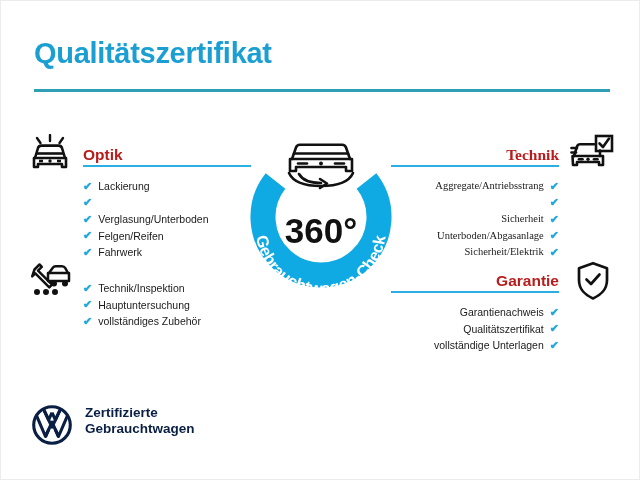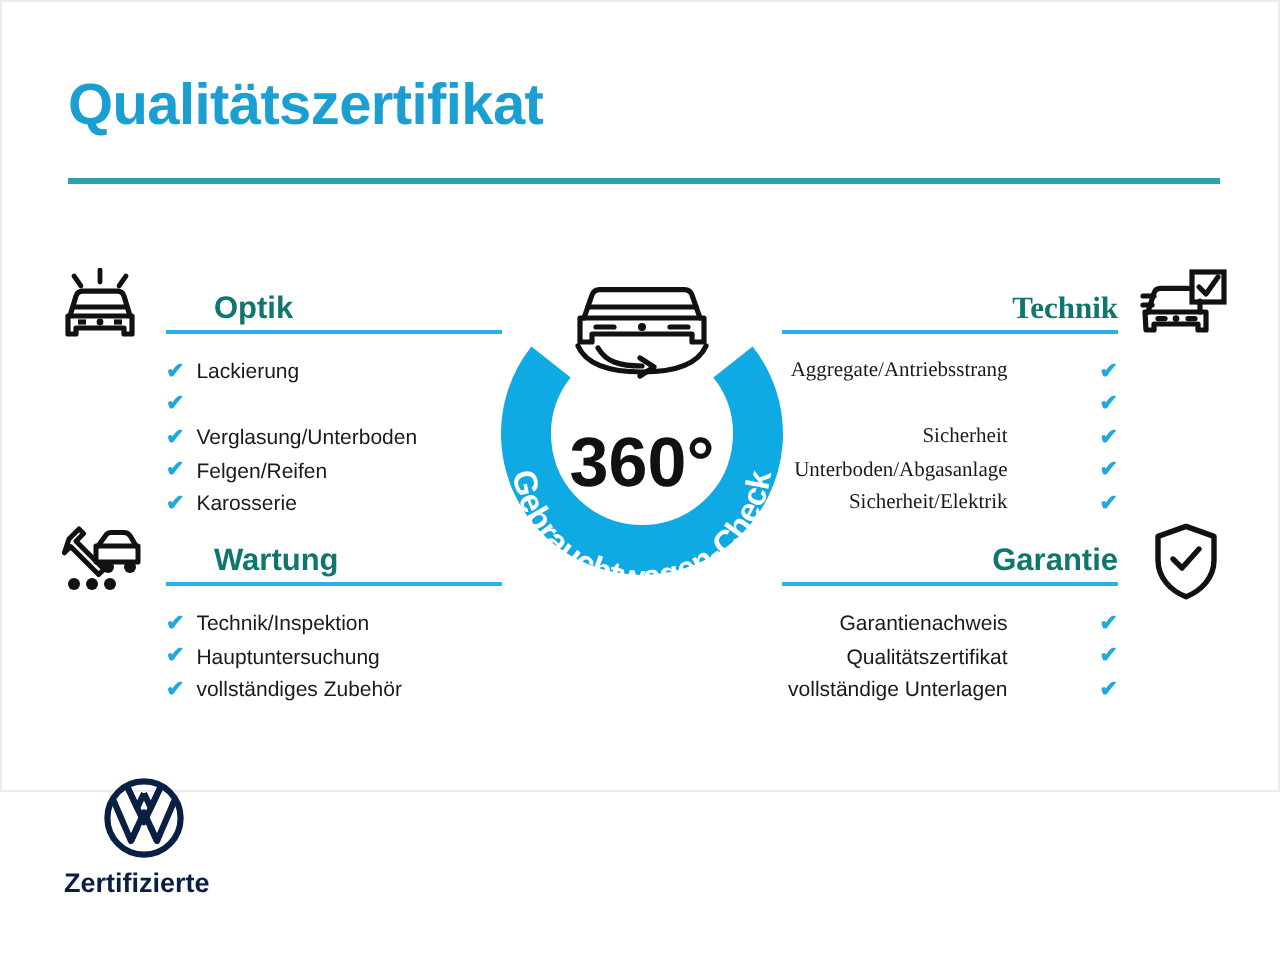--- a/index.html
+++ b/index.html
@@ -3,21 +3,21 @@
 <meta charset="utf-8">
 <style>
   html,body{margin:0;padding:0;}
   body{
     width:640px;height:480px;overflow:hidden;
     background:#ffffff;
     font-family:"Liberation Sans", sans-serif;
     -webkit-font-smoothing:antialiased;
   }
   #page{
-    position:relative;width:640px;height:396px;
+    position:relative;width:640px;height:480px;
     background:#fff;
     box-sizing:border-box;
     border:1px solid #ececec;
   }
 
   
   #title{
     position:absolute;left:33px;top:36px;
     font-size:29px;font-weight:bold;letter-spacing:-0.3px;
     color:#1B9FD3;
@@ -28,23 +28,22 @@
     background:#2F9FB5;
   }
 
   
   .section{position:absolute;}
   .sec-head{
     position:relative;height:24px;
   }
   .sec-title{
     position:absolute;bottom:3px;
-    font-size:15.5px;font-weight:bold;color:#0f766e;
+    font-size:15.5px;font-weight:bold;color:#b91c1c;
     white-space:nowrap;
-    margin-left:24px;
   }
   .sec-rule{
     position:absolute;left:0;bottom:0;height:2px;
     background:#2BB0E6;
   }
   .items{margin-top:11px;}
   .item{
     display:flex;align-items:center;
     font-size:10.5px;color:#1a1a1a;
     line-height:16.5px;height:16.5px;
@@ -58,21 +57,21 @@
   
   .left .sec-title{left:0;}
   .left .sec-rule{left:0;}
   .left .item{justify-content:flex-start;}
   .left .check{margin-right:6px;}
 
   
   .right .sec-head{direction:ltr;}
   .right .sec-title{right:0;}
   .right .sec-rule{left:0;right:0;}
-  .right .item{justify-content:flex-end;gap:40px;}
+  .right .item{justify-content:flex-end;}
   .right .check{margin-left:6px;}
 
   
   #sec-optik   {left:82px; top:142px; width:168px;}
   #sec-wartung {left:82px; top:268px; width:168px;}
   #sec-technik {left:390px;top:142px; width:168px;font-family:Liberation Serif, serif;}
   #sec-garantie{left:390px;top:268px; width:168px;}
 
   .icon-box{position:absolute;}
   #icon-optik   {left:28px; top:133px;}
@@ -81,22 +80,22 @@
   #icon-garantie{left:575px;top:260px;}
 
   
   #badge{
     position:absolute;left:232px;top:128px;width:176px;height:176px;
   }
   #badge svg{display:block;}
 
   
   #footer{
-    position:absolute;left:31px;top:388px;
-    display:flex;align-items:flex-end;flex-direction:column;
+    position:absolute;left:31px;top:404px;
+    display:flex;align-items:flex-start;
   }
   #vw-mark{margin-right:13px;}
   #vw-text{
     font-size:13.5px;font-weight:bold;color:#0A1F44;
     line-height:16px;
     white-space:nowrap;
   }
 </style>
 </head>
 <body>
@@ -181,30 +180,26 @@
       <div class="item">
           <span class="check">✔</span>
           <span>Verglasung/Unterboden</span>
         </div>
       <div class="item">
           <span class="check">✔</span>
           <span>Felgen/Reifen</span>
         </div>
       <div class="item">
           <span class="check">✔</span>
-          <span>Karosserie</span>
+          <span>Fahrwerk</span>
         </div>
     </div>
   </div>
 
   <div class="section left" id="sec-wartung">
-    <div class="sec-head">
-      <div class="sec-title">Wartung</div>
-      <div class="sec-rule" style="width:168px;"></div>
-    </div>
     <div class="items">
       <div class="item">
           <span class="check">✔</span>
           <span>Technik/Inspektion</span>
         </div>
       <div class="item">
           <span class="check">✔</span>
           <span>Hauptuntersuchung</span>
         </div>
       <div class="item">
@@ -300,16 +295,17 @@
         <path d="M20 7.6 L23.4 14.9 L28.6 3.9
                  M20 7.6 L16.6 14.9 L11.4 3.9" fill="none" stroke="#0A1F44" stroke-width="3.1" stroke-linejoin="round"></path>
         <path d="M11.4 3.9 L20 22.1 L28.6 3.9" fill="none" stroke="#0A1F44" stroke-width="3.1" stroke-linejoin="round"></path>
         <path d="M4.4 10.4 L13.5 31.5 L16.9 24.2
                  M35.6 10.4 L26.5 31.5 L23.1 24.2" fill="none" stroke="#0A1F44" stroke-width="3.1" stroke-linejoin="round"></path>
         <path d="M13.5 31.5 L20 17.2 L26.5 31.5" fill="none" stroke="#0A1F44" stroke-width="3.1" stroke-linejoin="round"></path>
       </svg>
     </div>
     <div id="vw-text">
       <div>Zertifizierte</div>
+      <div>Gebrauchtwagen</div>
     </div>
   </div>
 
 </div>
 
 </body></html>

